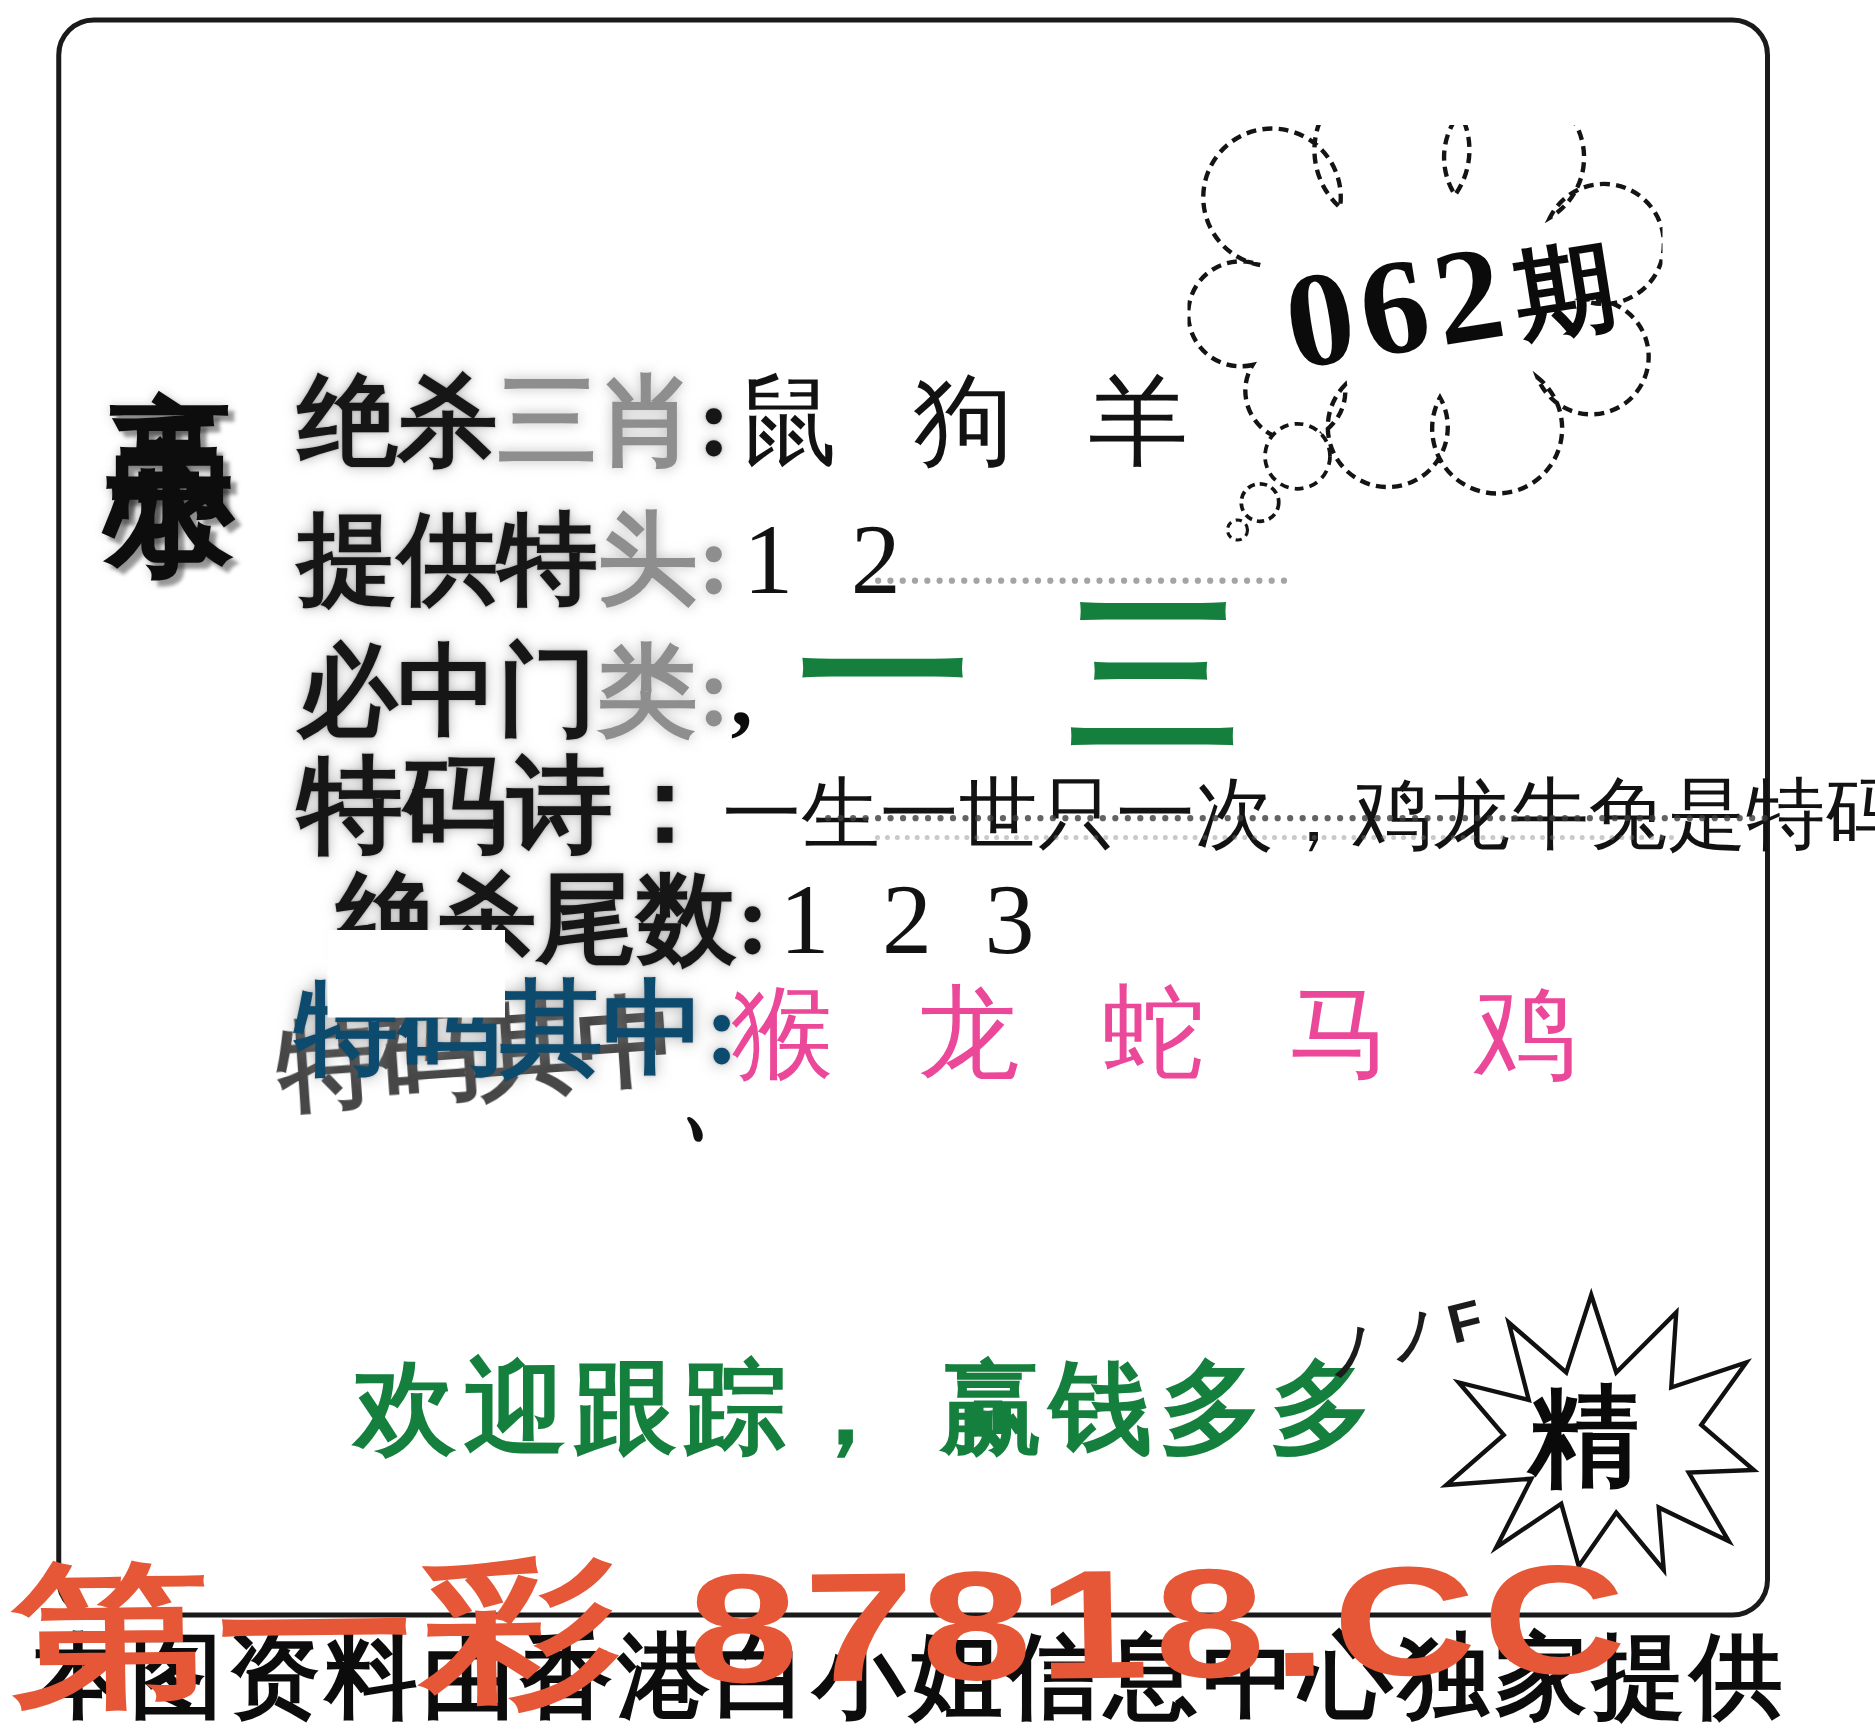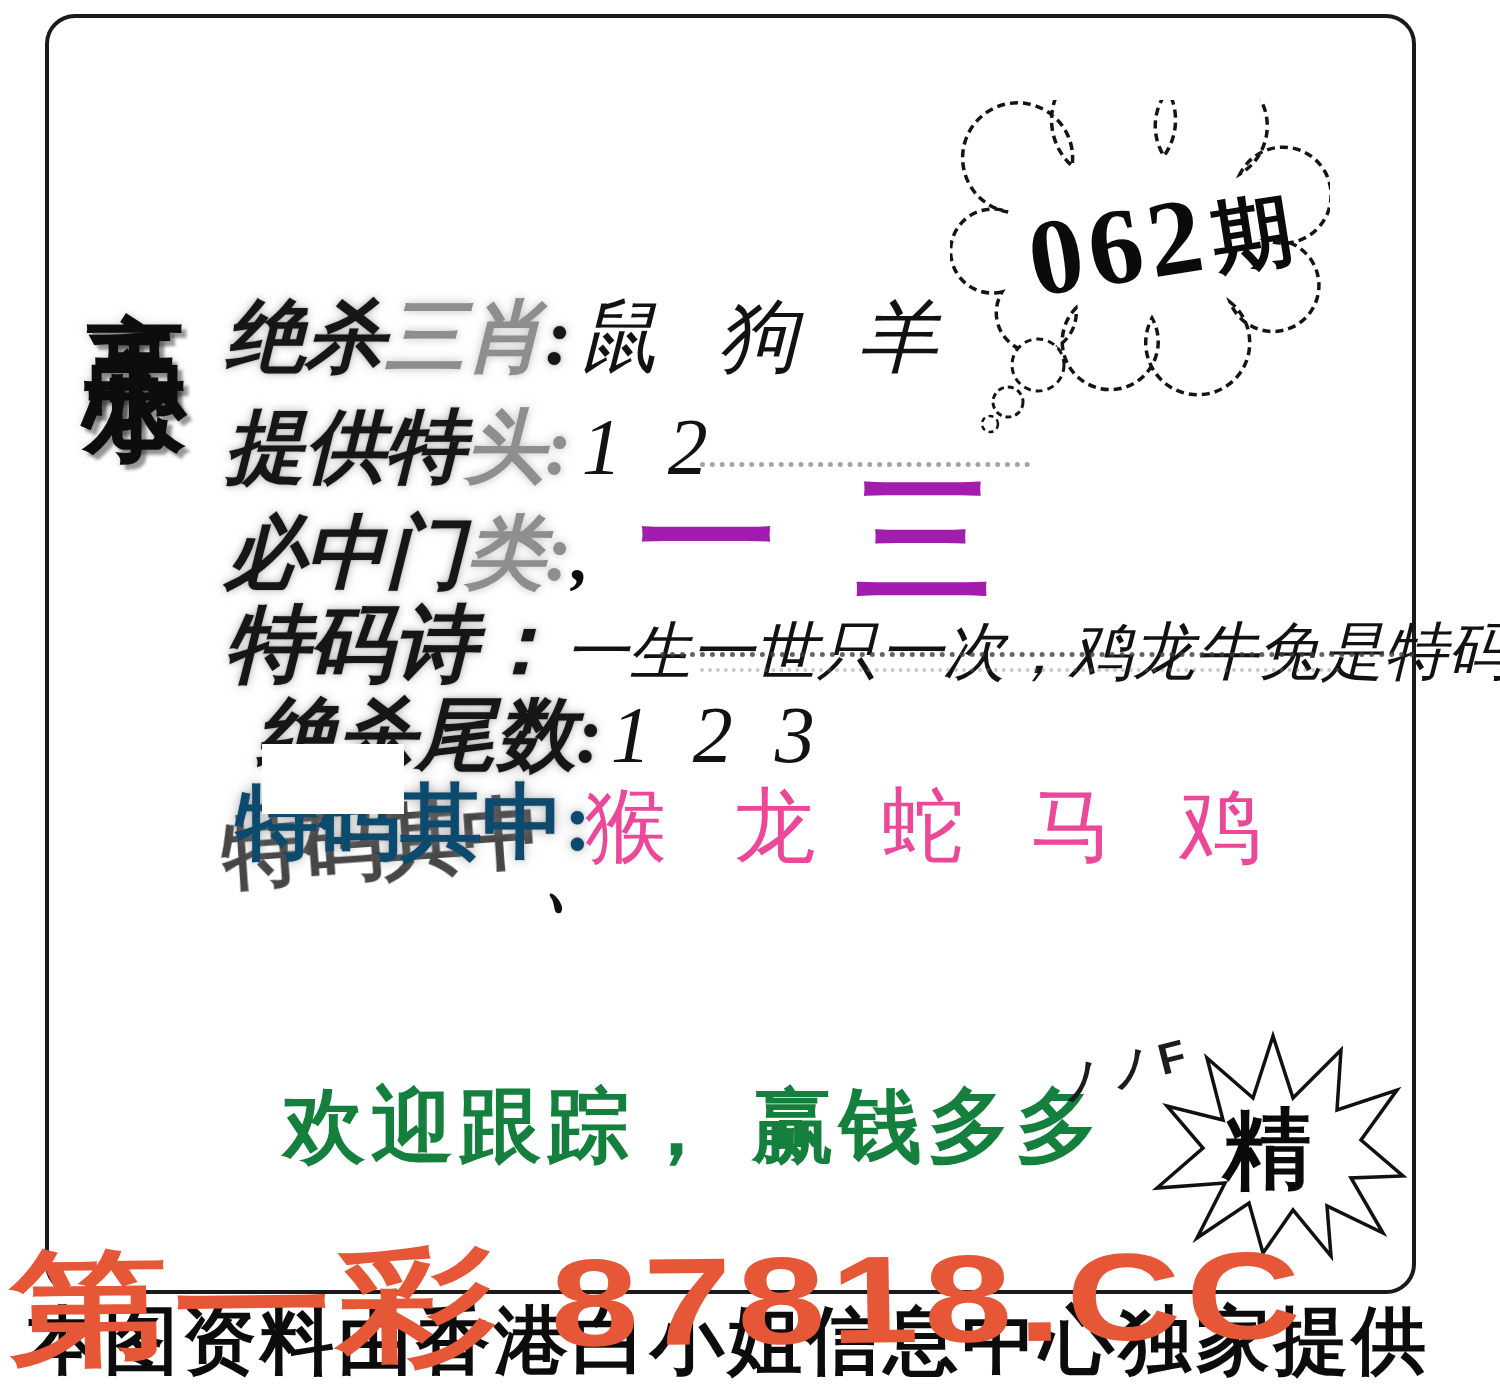--- a/index.html
+++ b/index.html
@@ -10,35 +10,35 @@
   .frame{position:absolute;left:45px;top:14px;width:1363px;height:1272px;
          border:4px solid #1a1a1a;border-radius:30px;background:transparent;z-index:1;}
 
   
   .vtitle{position:absolute;left:66px;top:226px;height:520px;z-index:2;
           writing-mode:vertical-rl;text-orientation:upright;
           font-size:102px;font-weight:bold;letter-spacing:18px;color:#0d0d0d;
           text-shadow:5px 5px 3px rgba(40,40,40,.45), 0 0 8px rgba(120,120,120,.35);}
 
   
-  .row{position:absolute;left:225px;white-space:nowrap;z-index:2;font-style:italic;}
+  .row{position:absolute;left:238px;white-space:nowrap;z-index:2;}
   .lbl{font-weight:bold;color:#161616;
        text-shadow:0 0 10px rgba(130,130,130,.6),0 0 2px rgba(0,0,0,.35);}
   .lblgray{font-weight:bold;color:#8e8e8e;
        text-shadow:0 0 10px rgba(150,150,150,.6);}
   .val{color:#121212;}
 
   .r1{top:284px;font-size:80px;}
   .r1 .val{word-spacing:40px;margin-left:6px;}
   .r2{top:394px;font-size:80px;}
   .r2 .val{word-spacing:26px;margin-left:10px;text-align:center;}
   .r3{top:500px;font-size:80px;}
   .r3 .comma{font-weight:bold;color:#0c0c0c;font-size:70px;}
   .r3big{position:absolute;left:638px;top:448px;font-size:138px;font-weight:bold;
-         word-spacing:44px;color:#a21caf;z-index:2;white-space:nowrap;}
+         word-spacing:44px;color:#15803d;z-index:2;white-space:nowrap;}
   .r4{top:588px;font-size:84px;}
   .r4 .val{font-size:63px;margin-left:4px;}
   .r5{top:682px;font-size:80px;margin-left:31px;}
   .r5 .val{word-spacing:22px;margin-left:8px;}
 
   
   .r6lbl{position:absolute;left:236px;top:768px;font-size:82px;font-weight:bold;z-index:2;
          color:#0c4a6e;white-space:nowrap;
          text-shadow:0 0 12px rgba(130,130,130,.65),0 0 2px rgba(0,0,0,.3);}
   .r6ghost{position:absolute;left:222px;top:790px;font-size:80px;font-weight:bold;z-index:2;

